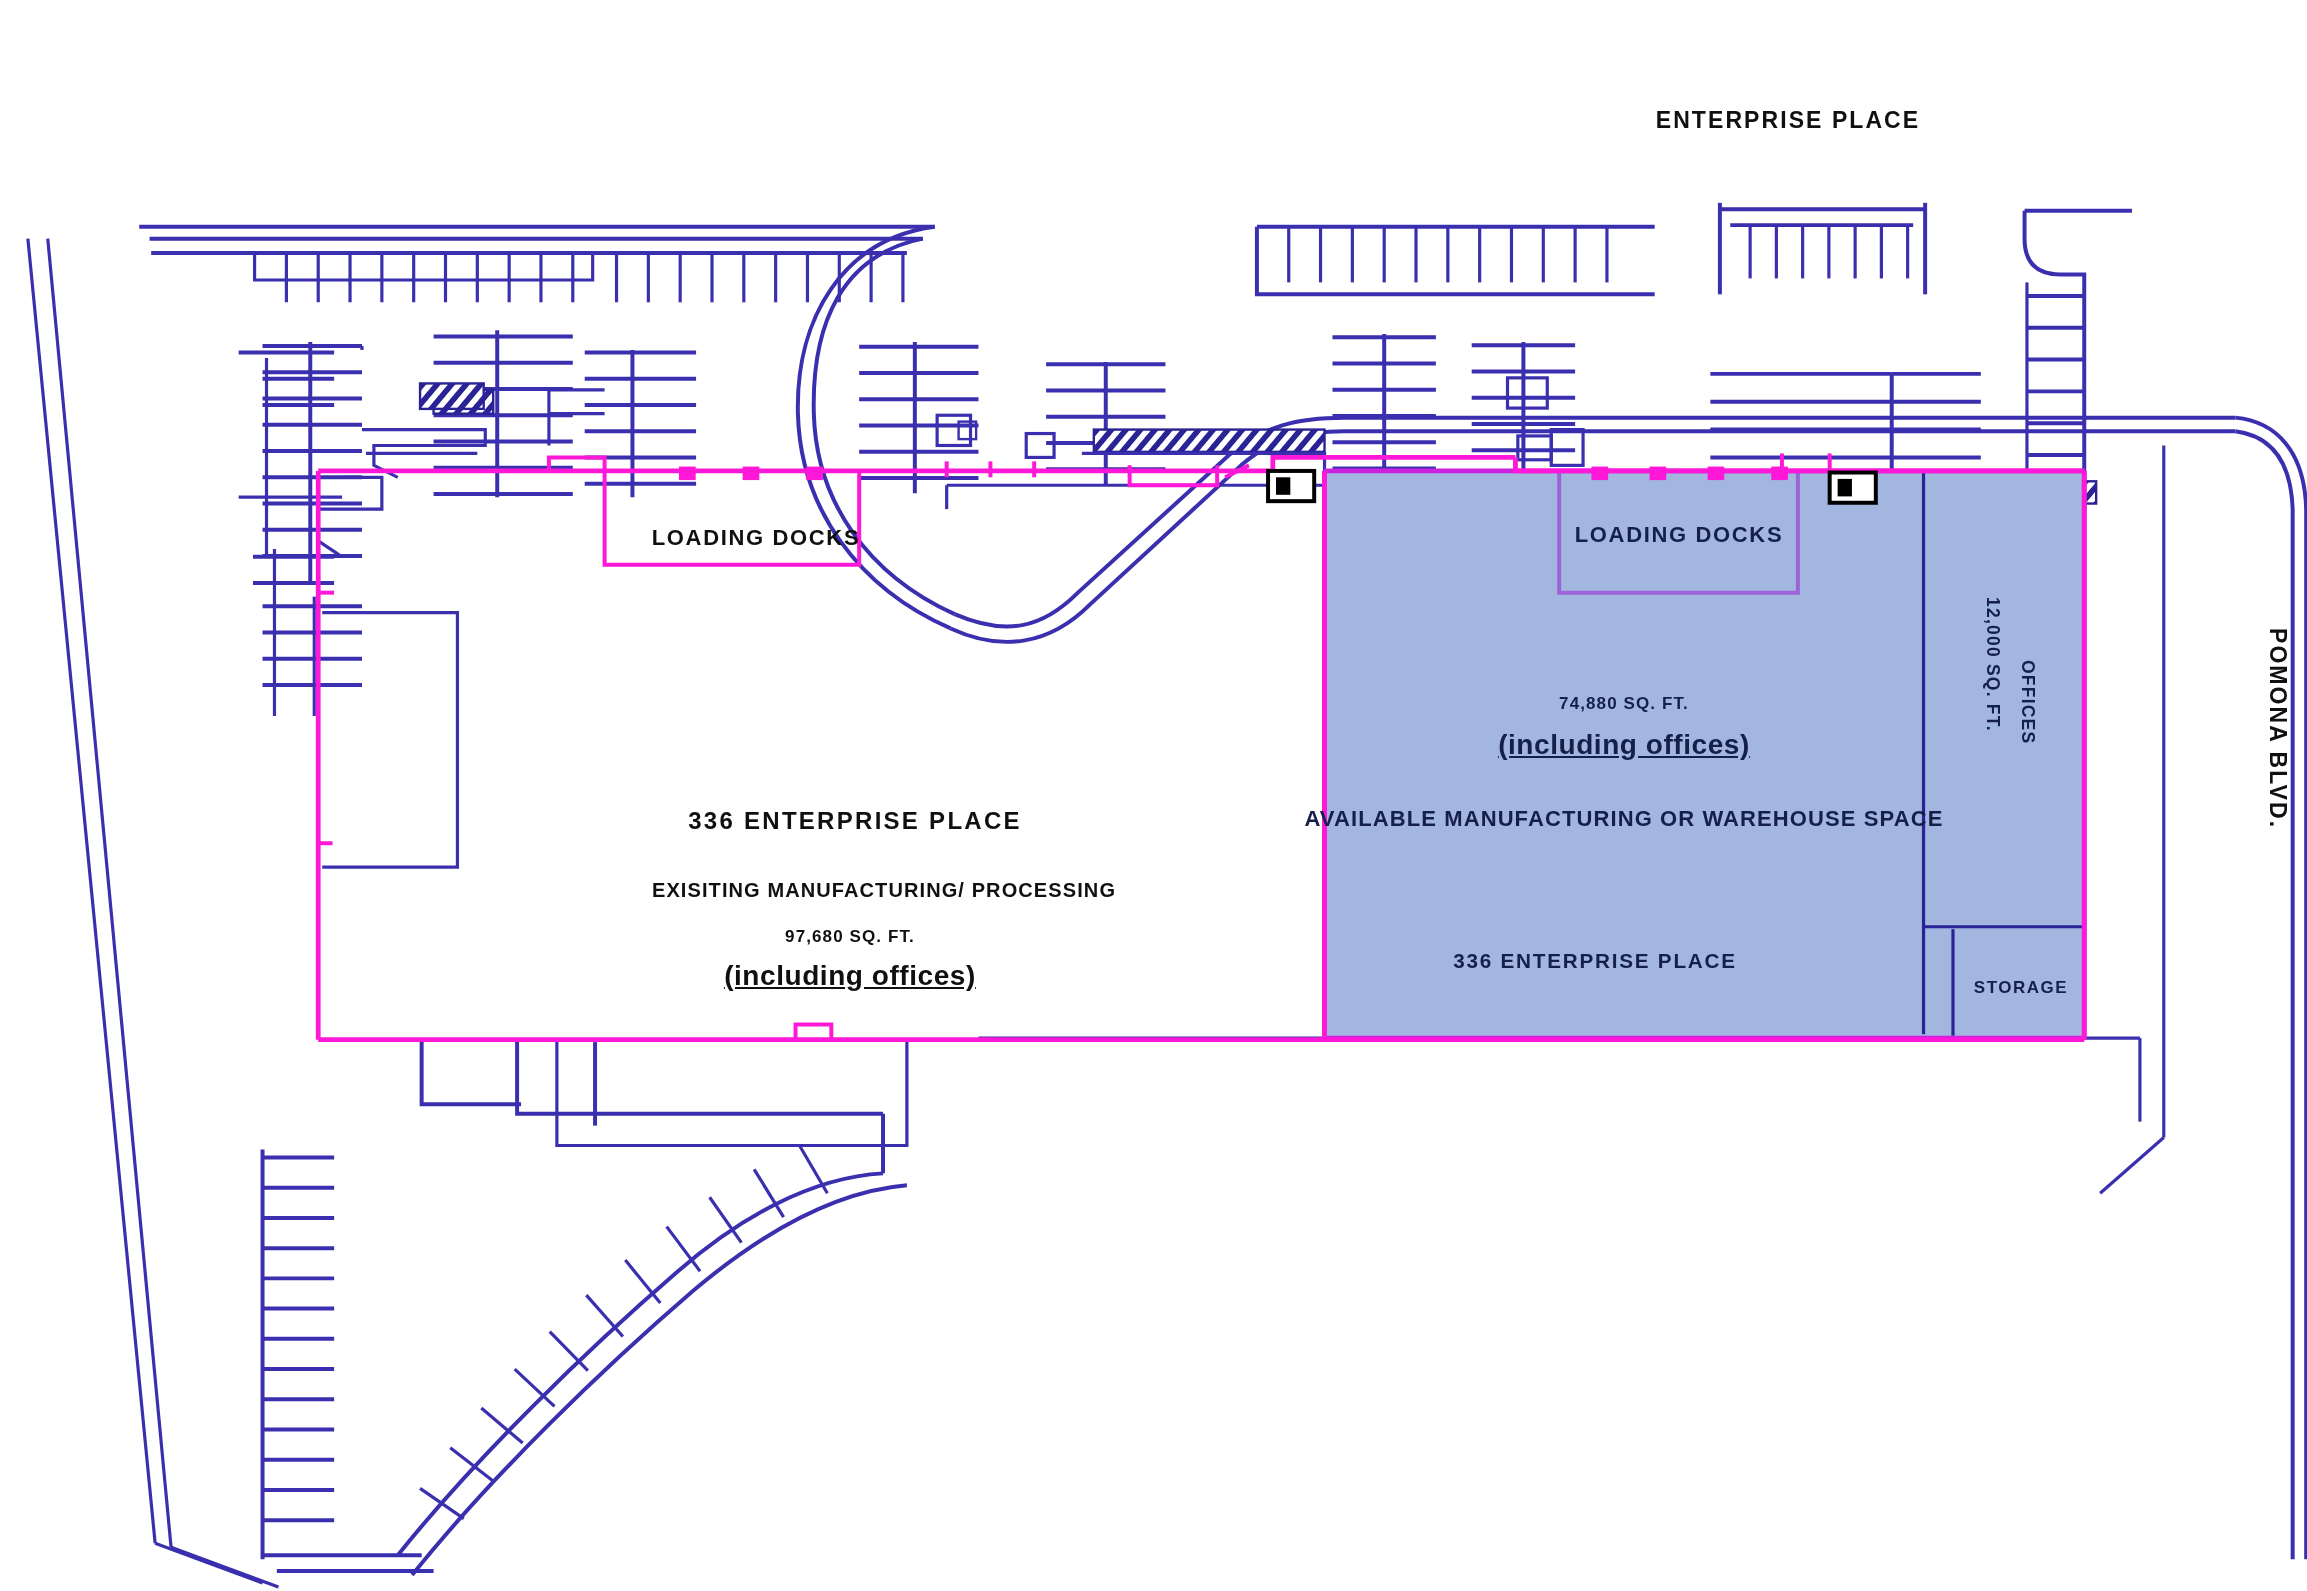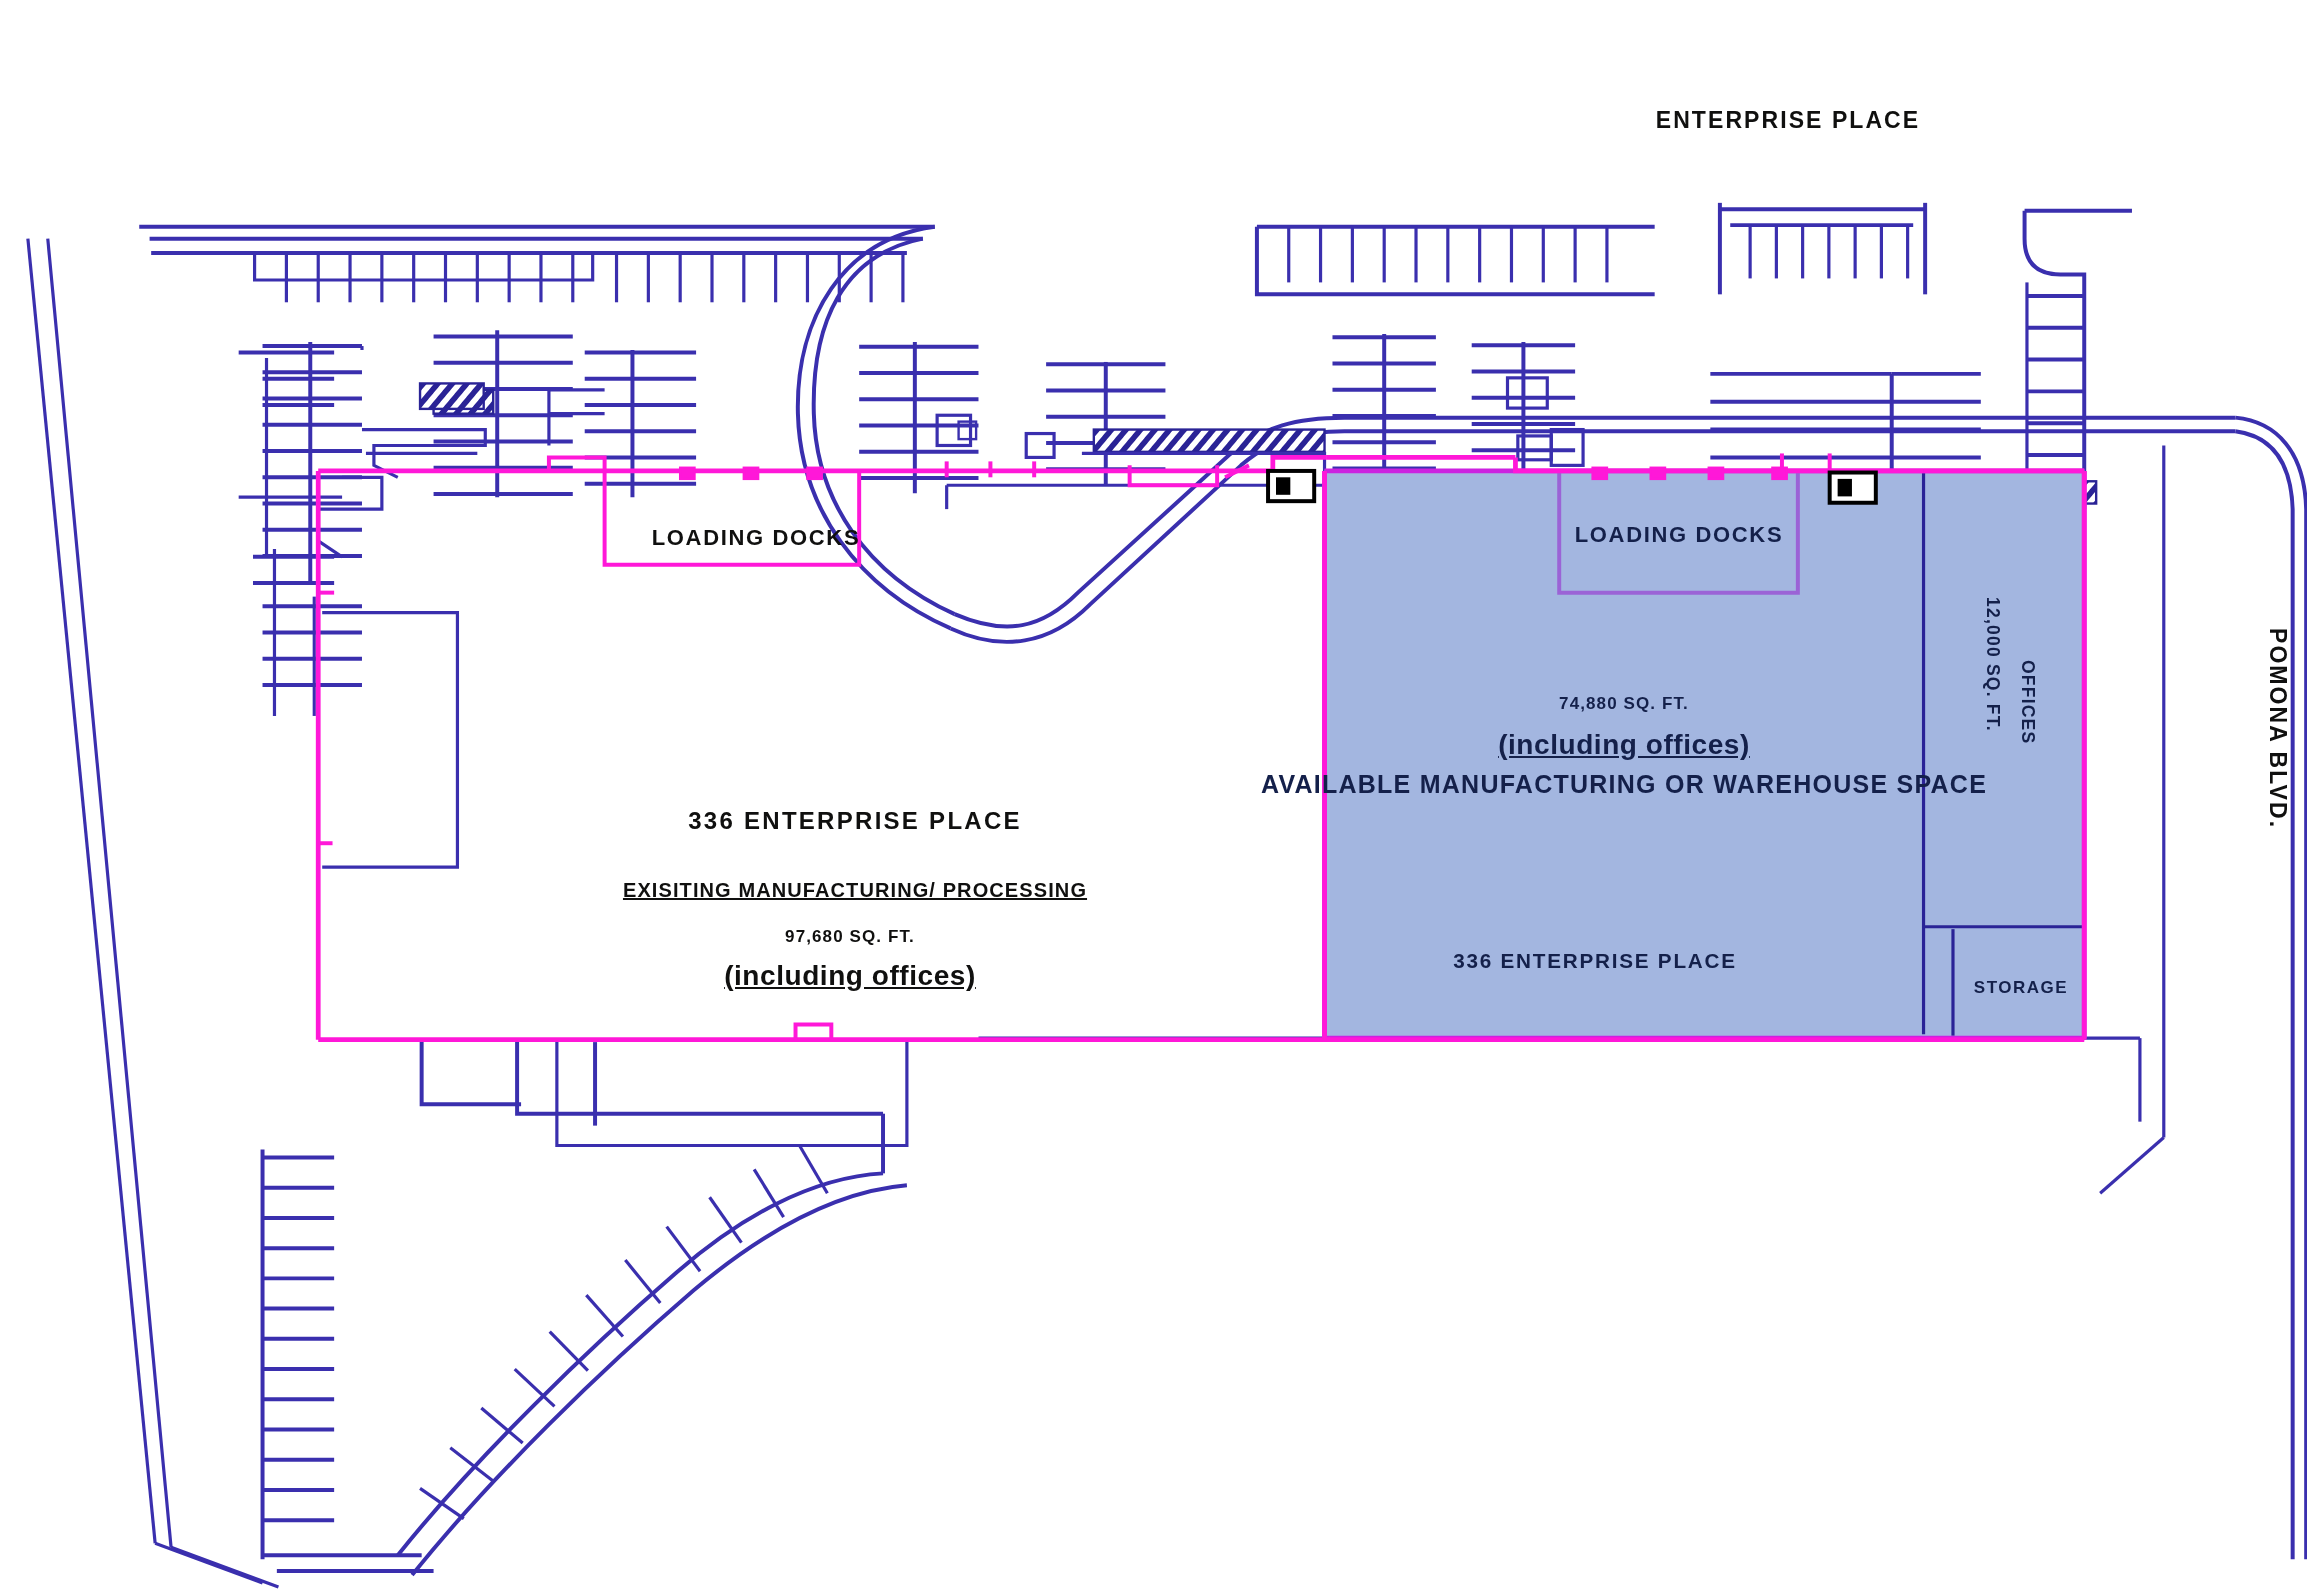--- a/index.html
+++ b/index.html
@@ -41,21 +41,21 @@
   .lbl.rot90 {
     transform-origin: left top;
     transform: rotate(90deg);
   }
   .t-street   { font-size: 23px; letter-spacing: 0.09em; }
   .t-dock     { font-size: 22px; letter-spacing: 0.075em; }
   .t-addr     { font-size: 24px; letter-spacing: 0.095em; }
   .t-use      { font-size: 20px; letter-spacing: 0.055em; }
   .t-area     { font-size: 17px; letter-spacing: 0.065em; }
   .t-paren    { font-size: 28px; font-weight: bold; letter-spacing: 0.02em; text-decoration: underline; }
-  .t-avail    { font-size: 25px; letter-spacing: 0.05em; }
+  .t-avail    { font-size: 22px; letter-spacing: 0.05em; margin-top: 36px; }
   .t-subaddr  { font-size: 20.7px; letter-spacing: 0.085em; }
   .t-small    { font-size: 17.5px; letter-spacing: 0.07em; }
   .t-storage  { font-size: 17px; letter-spacing: 0.09em; }
 </style>
 </head>
 <body>
 
 <div id="plan-root">
 
   <svg id="plan-svg" viewBox="0 0 2900 2000">
@@ -424,21 +424,21 @@
   <div class="lbl t-street ctr" style="left:1788px; top:107px;text-align:right;">ENTERPRISE PLACE</div>
 
   <div class="lbl t-street rot90" style="left:2291px; top:628px;">POMONA BLVD.</div>
 
   <div class="lbl t-dock ctr" style="left:756px; top:525px;">LOADING DOCKS</div>
 
   <div class="lbl t-dock ctr blue-txt" style="left:1679px; top:522px;">LOADING DOCKS</div>
 
   <div class="lbl t-addr ctr" style="left:855px; top:807px;">336 ENTERPRISE PLACE</div>
 
-  <div class="lbl t-use ctr" style="left:855px; top:879px;text-decoration:underline;">EXISITING MANUFACTURING/ PROCESSING</div>
+  <div class="lbl t-use ctr" style="left:884px; top:879px;">EXISITING MANUFACTURING/ PROCESSING</div>
 
   <div class="lbl t-area ctr" style="left:850px; top:927px;">97,680 SQ. FT.</div>
 
   <div class="lbl t-paren ctr" style="left:850px; top:960px;">(including offices)</div>
 
   <div class="lbl t-area ctr blue-txt" style="left:1624px; top:694px;">74,880 SQ. FT.</div>
 
   <div class="lbl t-paren ctr blue-txt" style="left:1624px; top:729px;">(including offices)</div>
 
   <div class="lbl t-avail ctr blue-txt" style="left:1624px; top:770px;">AVAILABLE MANUFACTURING OR WAREHOUSE SPACE</div>

